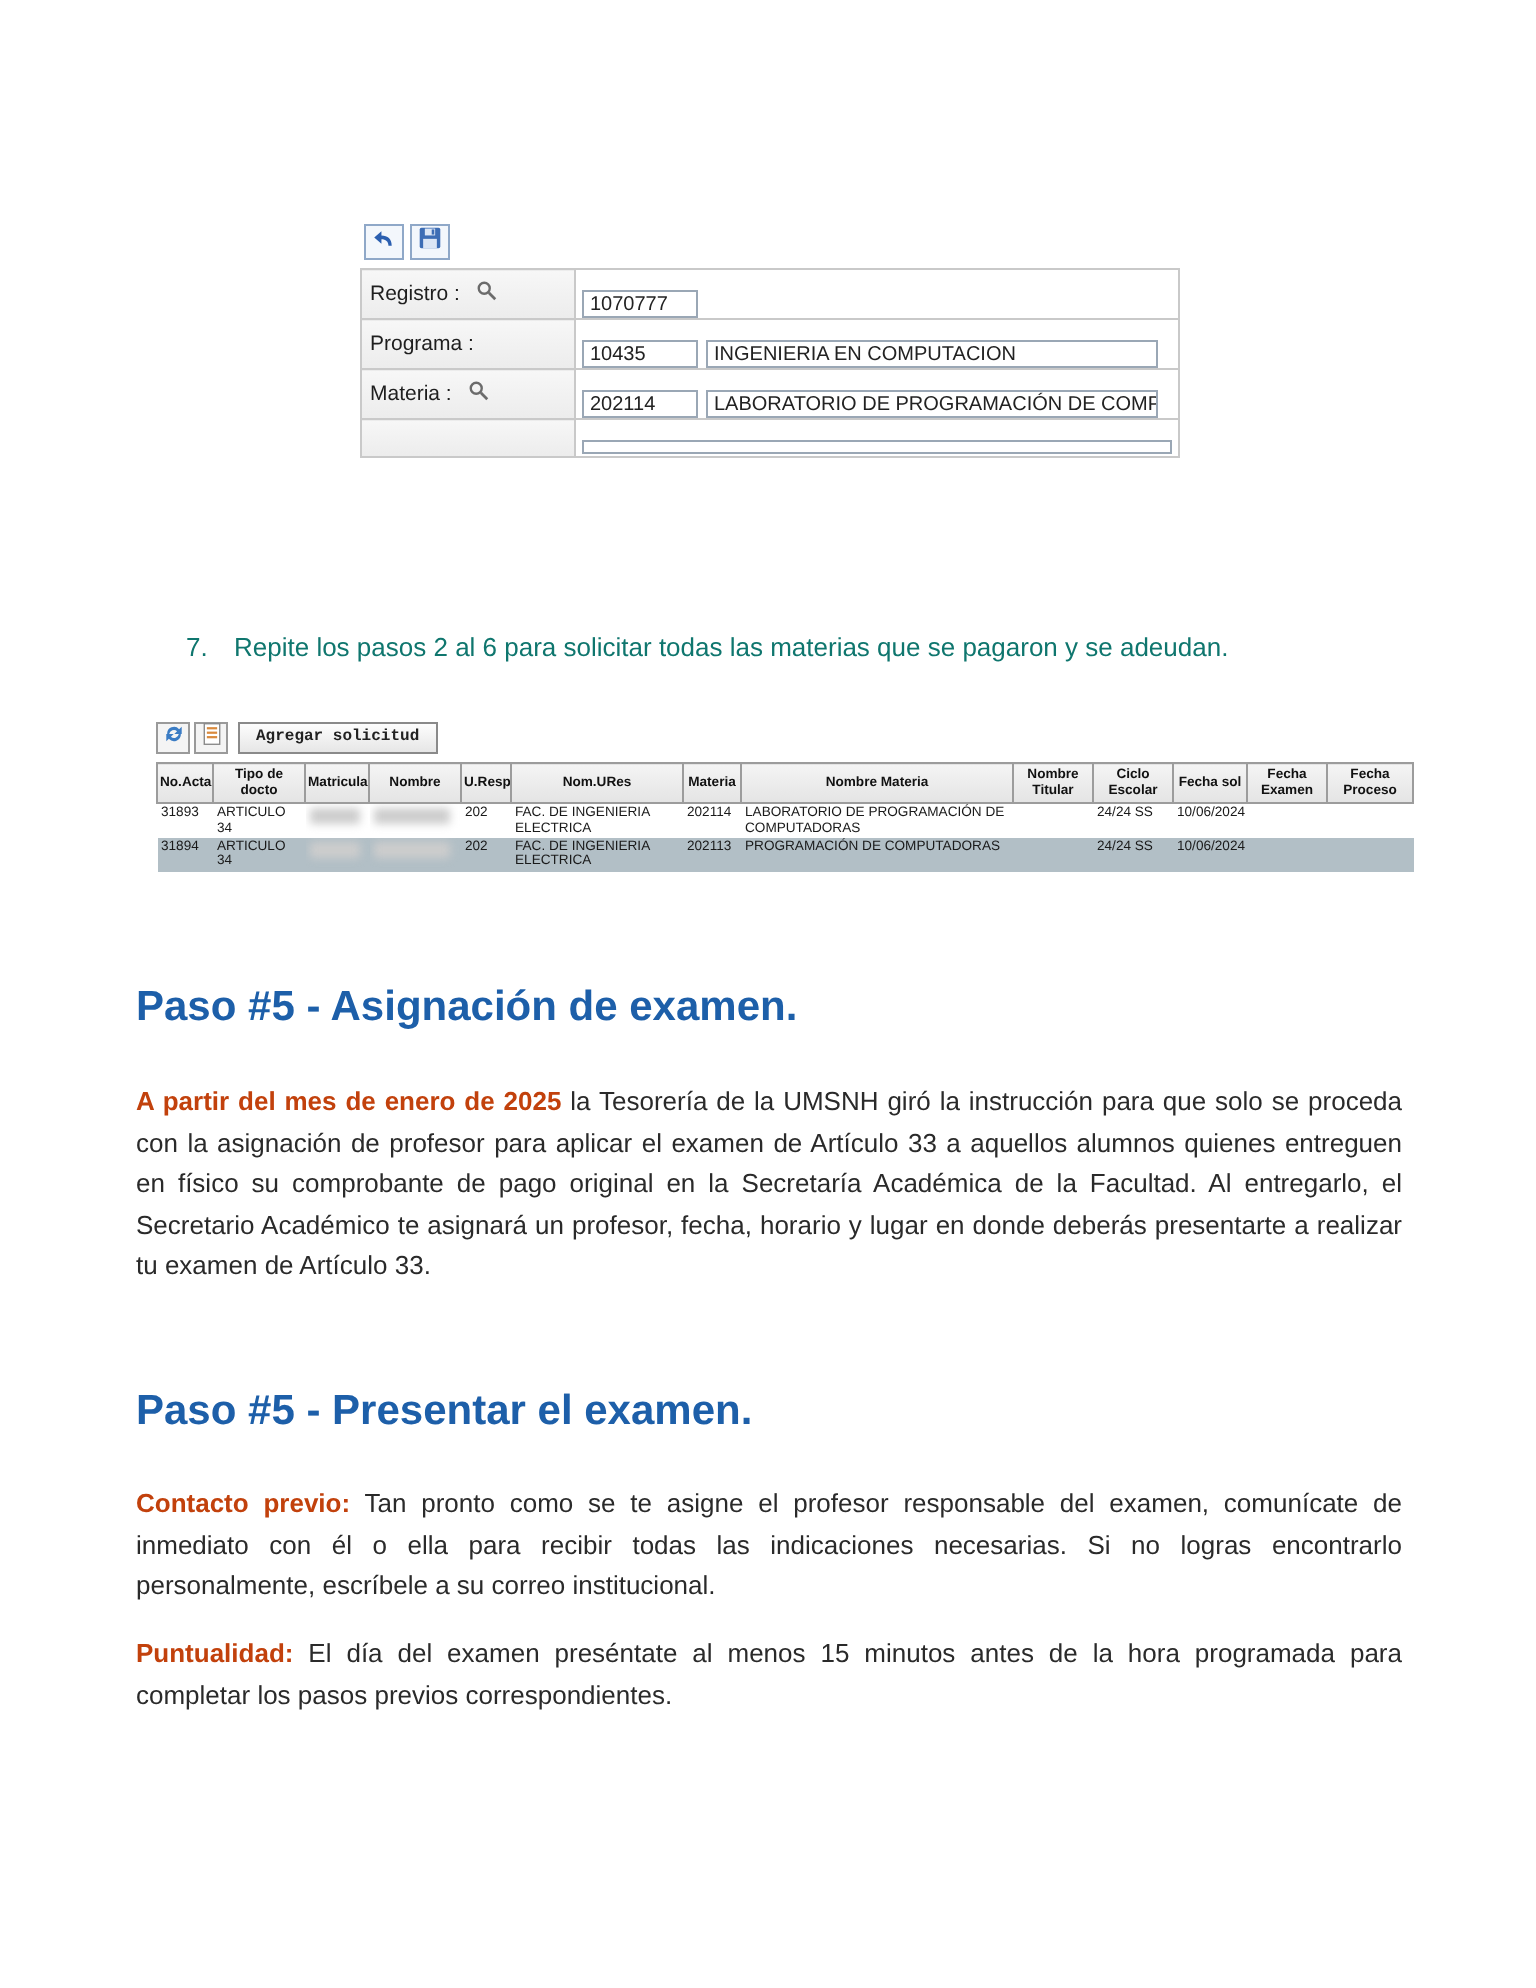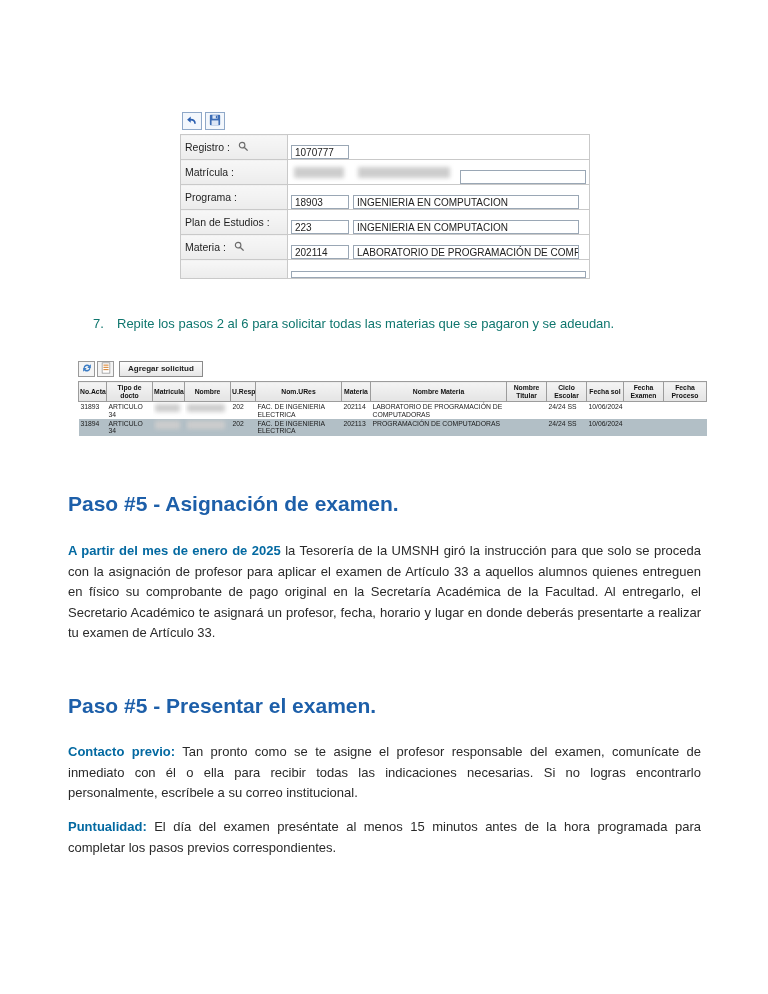--- a/index.html
+++ b/index.html
@@ -58,21 +58,21 @@
   .gtb-btn {
     width: 17px; height: 16px; border: 1px solid #9a9a9a; background: #f4f4f4;
     display: inline-flex; align-items: center; justify-content: center;
     margin-right: 2px; cursor: pointer;
   }
   .add-btn {
     margin-left: 3px; border: 1px solid #8a8a8a;
     background: linear-gradient(#fdfdfd, #e6e6e6);
     font-size: 8px; font-weight: bold; color: #222;
     height: 16px; padding: 0 8px; line-height: 14px; cursor: pointer;
-    font-family: Liberation Sans, sans-serif;
+    font-family: Liberation Mono, monospace;
   }
   .gtable {
     position: absolute; left: 0; top: 20px; width: 628px;
     border-collapse: collapse; table-layout: fixed;
     font-size: 7px; color: #1a1a1a;
   }
   .gtable th {
     background: linear-gradient(#f4f4f4, #e4e4e4); border: 1px solid #9c9c9c;
     font-size: 6.8px; line-height: 7.6px; font-weight: bold; text-align: center;
     padding: 2px 1px; color: #111; overflow: hidden;
@@ -87,21 +87,21 @@
 
   
   .h1 {
     left: 68px; color: #1d5fa9; font-size: 21px; font-weight: bold;
     font-family: "Liberation Sans", sans-serif; white-space: nowrap;
   }
   .para {
     left: 68px; width: 633px; font-size: 13px; line-height: 20.5px;
     text-align: justify; color: #2a2a2a;
   }
-  .para b { color: #0369a1; }
+  .para b { color: #c2410c; }
 </style>
 </head>
 <body>
 
 <div class="abs form-shot">
   <div class="form-toolbar">
     <span class="tb-btn">
       <span>
         <svg width="12" height="12" viewBox="0 0 14 14">
             <path d="M11.5 11.5 C11.5 7.6 9.2 5.6 5.5 5.6 L5.5 3 L1.3 6.7 L5.5 10.3 L5.5 7.7 C8 7.7 9.6 9 9.6 11.5 Z" fill="#2b5fb0"></path>
@@ -123,30 +123,22 @@
   <table class="form-grid">
     <tbody>
         <tr>
       <td class="lbl"><span>Registro :</span><span class="mag"><svg width="11" height="11" viewBox="0 0 12 12">
                 <circle cx="4.5" cy="4.5" r="3" fill="none" stroke="#6b6b6b" stroke-width="1.3"></circle>
                 <line x1="7" y1="7" x2="10.5" y2="10.5" stroke="#6b6b6b" stroke-width="1.5"></line>
               </svg></span></td>
       <td class="val"><span class="inp code">1070777</span></td>
     </tr>
     <tr>
-      <td class="lbl"><span>Matrícula :</span></td>
-      <td class="val"><span class="redact b1"></span><span class="redact b2"></span><span class="inp matr"></span></td>
-    </tr>
-    <tr>
       <td class="lbl"><span>Programa :</span></td>
-      <td class="val"><span class="inp code">18903</span><span class="inp desc">INGENIERIA EN COMPUTACION</span></td>
-    </tr>
-    <tr>
-      <td class="lbl"><span>Plan de Estudios :</span></td>
-      <td class="val"><span class="inp code">223</span><span class="inp desc">INGENIERIA EN COMPUTACION</span></td>
+      <td class="val"><span class="inp code">10435</span><span class="inp desc">INGENIERIA EN COMPUTACION</span></td>
     </tr>
     <tr>
       <td class="lbl"><span>Materia :</span><span class="mag"><svg width="11" height="11" viewBox="0 0 12 12">
                 <circle cx="4.5" cy="4.5" r="3" fill="none" stroke="#6b6b6b" stroke-width="1.3"></circle>
                 <line x1="7" y1="7" x2="10.5" y2="10.5" stroke="#6b6b6b" stroke-width="1.5"></line>
               </svg></span></td>
       <td class="val"><span class="inp code">202114</span><span class="inp desc">LABORATORIO DE PROGRAMACIÓN DE COMPUTADORAS</span></td>
     </tr>
     <tr>
       <td class="lbl mini"></td>

